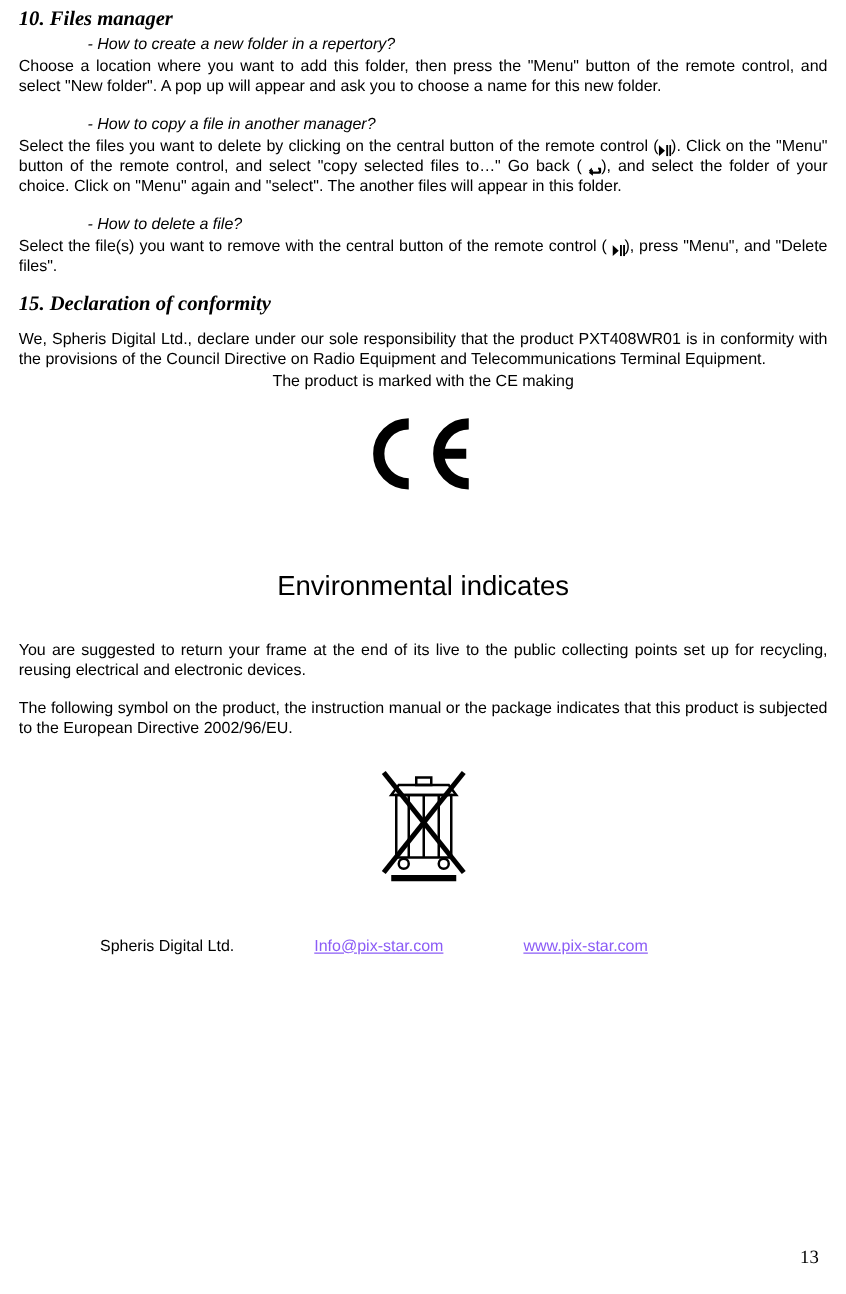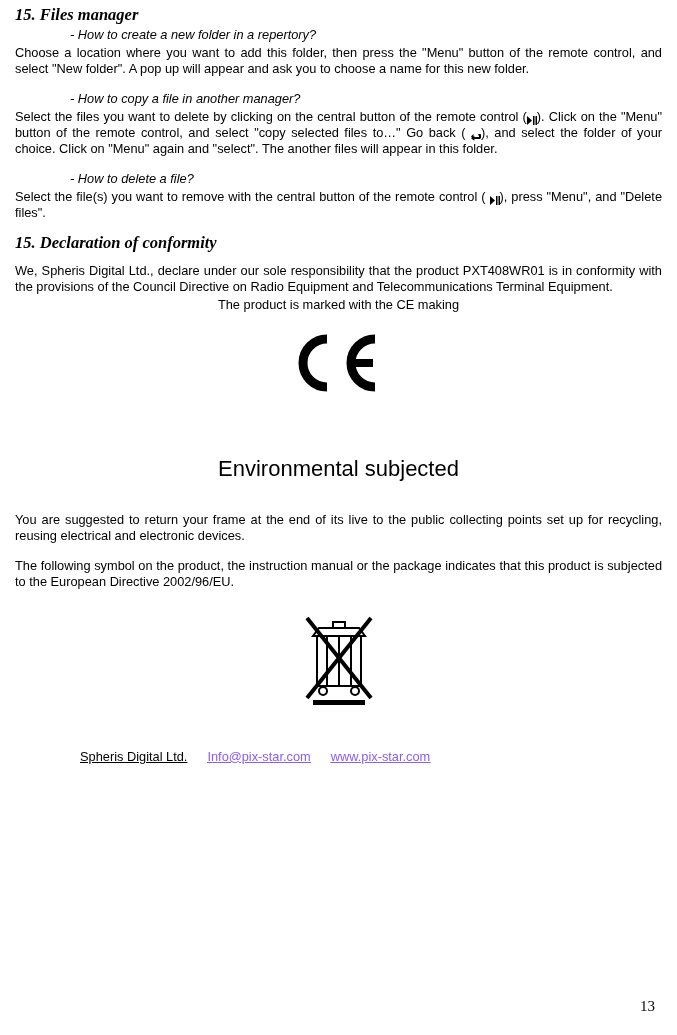--- a/index.html
+++ b/index.html
@@ -44,35 +44,35 @@
       margin: 20px 0 60px 0;
     }
     .ce-mark svg { display: inline-block; }
     .env-title {
       font-family: Verdana, Geneva, sans-serif;
       font-size: 22px;
       text-align: center;
       margin: 0 0 30px 0;
     }
     .bin-wrap { text-align: center; margin: 16px 0 40px 0; }
-    .footer-line { display: flex; gap: 20px; padding-left: 65px; text-decoration: underline; }
+    .footer-line { display: flex; gap: 64px; padding-left: 65px; }
     .link { color: #8b5cf6; text-decoration: underline; }
     .inline-icon { display:inline-block; width:10px; height:9px; vertical-align: middle; }
     .page-num {
       position: absolute;
       bottom: 20px;
       right: 22px;
       font-family: 'Times New Roman', serif;
       font-size: 15px;
     }
   </style>
 </head>
 <body>
 
-<div class="section-head">15. Files manager</div>
+<div class="section-head">10. Files manager</div>
 
 <div class="indent-q body-text">- How to create a new folder in a repertory?</div>
 <div class="body-text">Choose a location where you want to add this folder, then press the "Menu" button of the remote control, and select "New folder". A pop up will appear and ask you to choose a name for this new folder.</div>
 
 <div class="spacer-sm"></div>
 
 <div class="indent-q body-text">- How to copy a file in another manager?</div>
 <div class="body-text">
   <span>Select the files you want to delete by clicking on the central button of the remote control (</span><span class="inline-icon"><svg viewBox="0 0 10 9">
         <polygon points="0,0 5,4.5 0,9" fill="#000"></polygon>
@@ -101,21 +101,21 @@
 <div class="body-text" style="text-align:center">The product is marked with the CE making</div>
 
 <div class="ce-mark">
   <svg width="100" height="60" viewBox="0 0 100 60">
     <path d="M 38 6 A 24 24 0 1 0 38 54" fill="none" stroke="#000" stroke-width="9"></path>
     <path d="M 86 6 A 24 24 0 1 0 86 54" fill="none" stroke="#000" stroke-width="9"></path>
     <rect x="62" y="26" width="22" height="8" fill="#000"></rect>
   </svg>
 </div>
 
-<div class="env-title">Environmental subjected</div>
+<div class="env-title">Environmental indicates</div>
 
 <div class="body-text">You are suggested to return your frame at the end of its live to the public collecting points set up for recycling, reusing electrical and electronic devices.</div>
 <div class="spacer-sm"></div>
 <div class="body-text">The following symbol on the product, the instruction manual or the package indicates that this product is subjected to the European Directive 2002/96/EU.</div>
 
 <div class="bin-wrap">
   <svg width="80" height="100" viewBox="0 0 80 100">
 
     <rect x="18" y="30" width="44" height="50" fill="none" stroke="#000" stroke-width="2"></rect>
     <line x1="28" y1="30" x2="28" y2="80" stroke="#000" stroke-width="2"></line>

